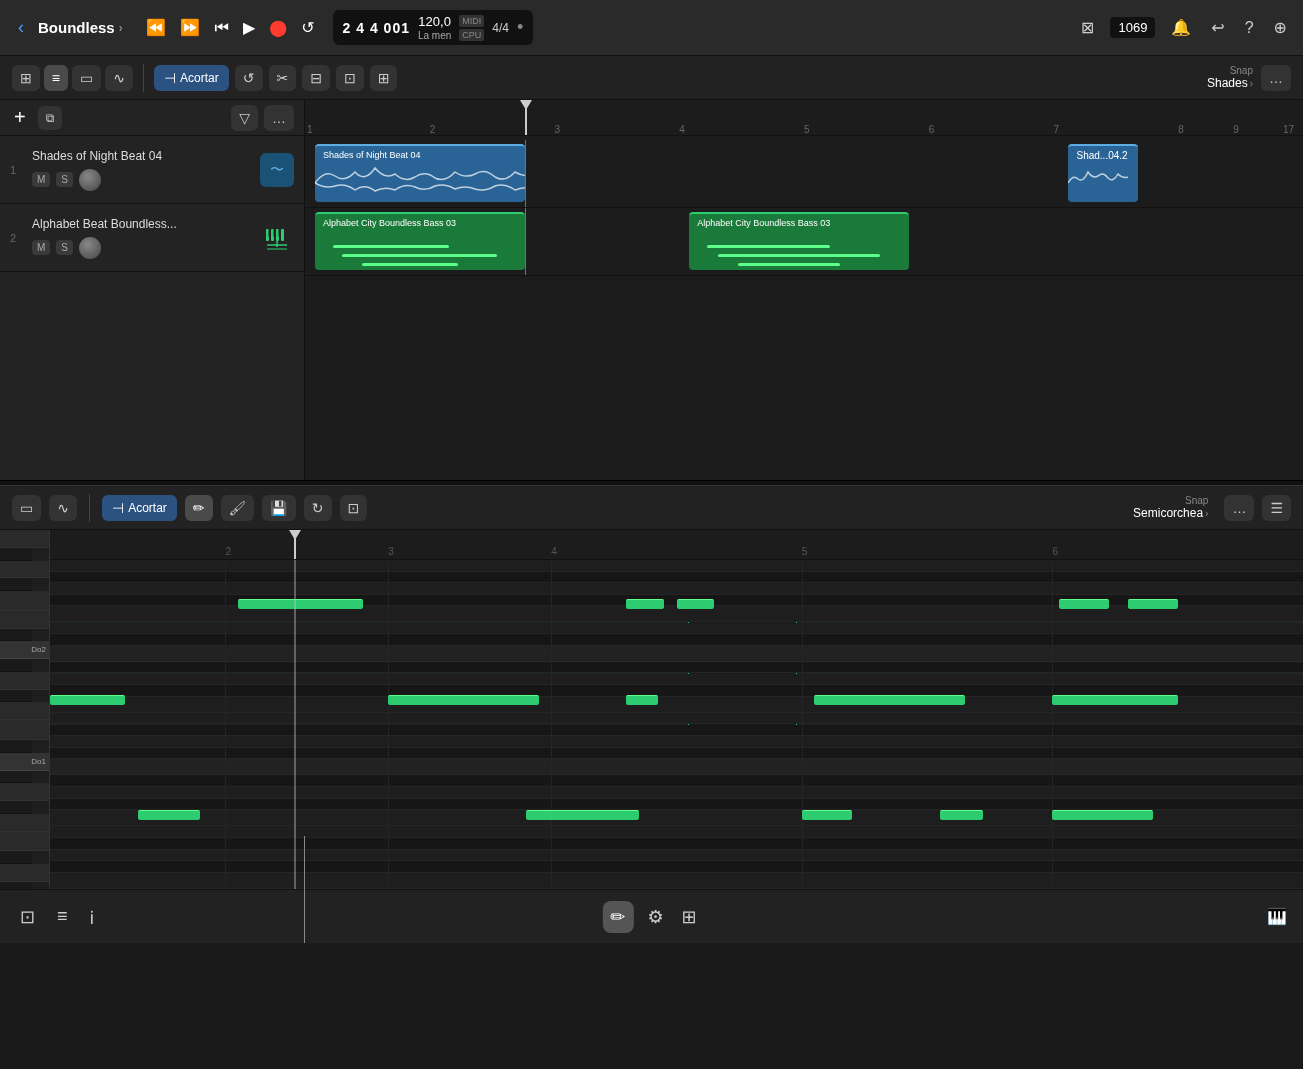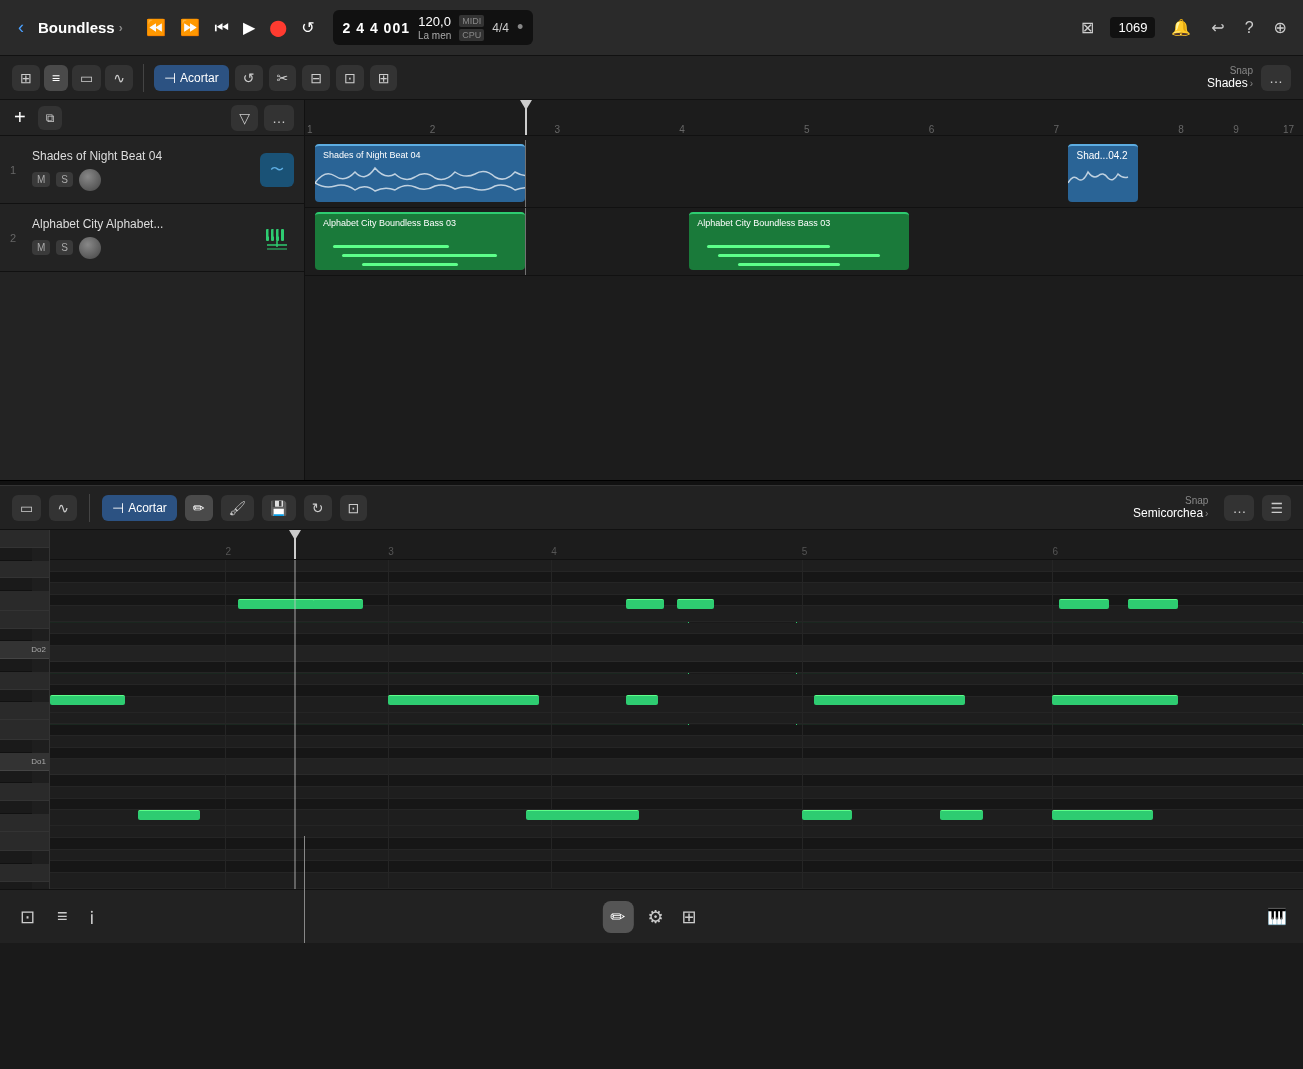--- a/index.html
+++ b/index.html
@@ -458,21 +458,21 @@
         </div>
       </div>
       <div class="track-icon">
         <span>〜</span>
       </div>
     </div>
 
     <div class="track-header-item">
       <span class="track-num">2</span>
       <div class="track-info">
-        <div class="track-name">Alphabet City Alphabet...</div>
+        <div class="track-name">Alphabet Beat Boundless...</div>
         <div class="track-controls">
           <button class="ms-btn">M</button>
           <button class="ms-btn">S</button>
           <div class="track-knob"></div>
         </div>
       </div>
       <div class="track-icon green">
         <svg width="30" height="30" viewBox="0 0 30 30">
           <rect x="4" y="6" width="3" height="12" fill="#2ecc71" rx="1"></rect>
           <rect x="9" y="6" width="3" height="12" fill="#2ecc71" rx="1"></rect>

